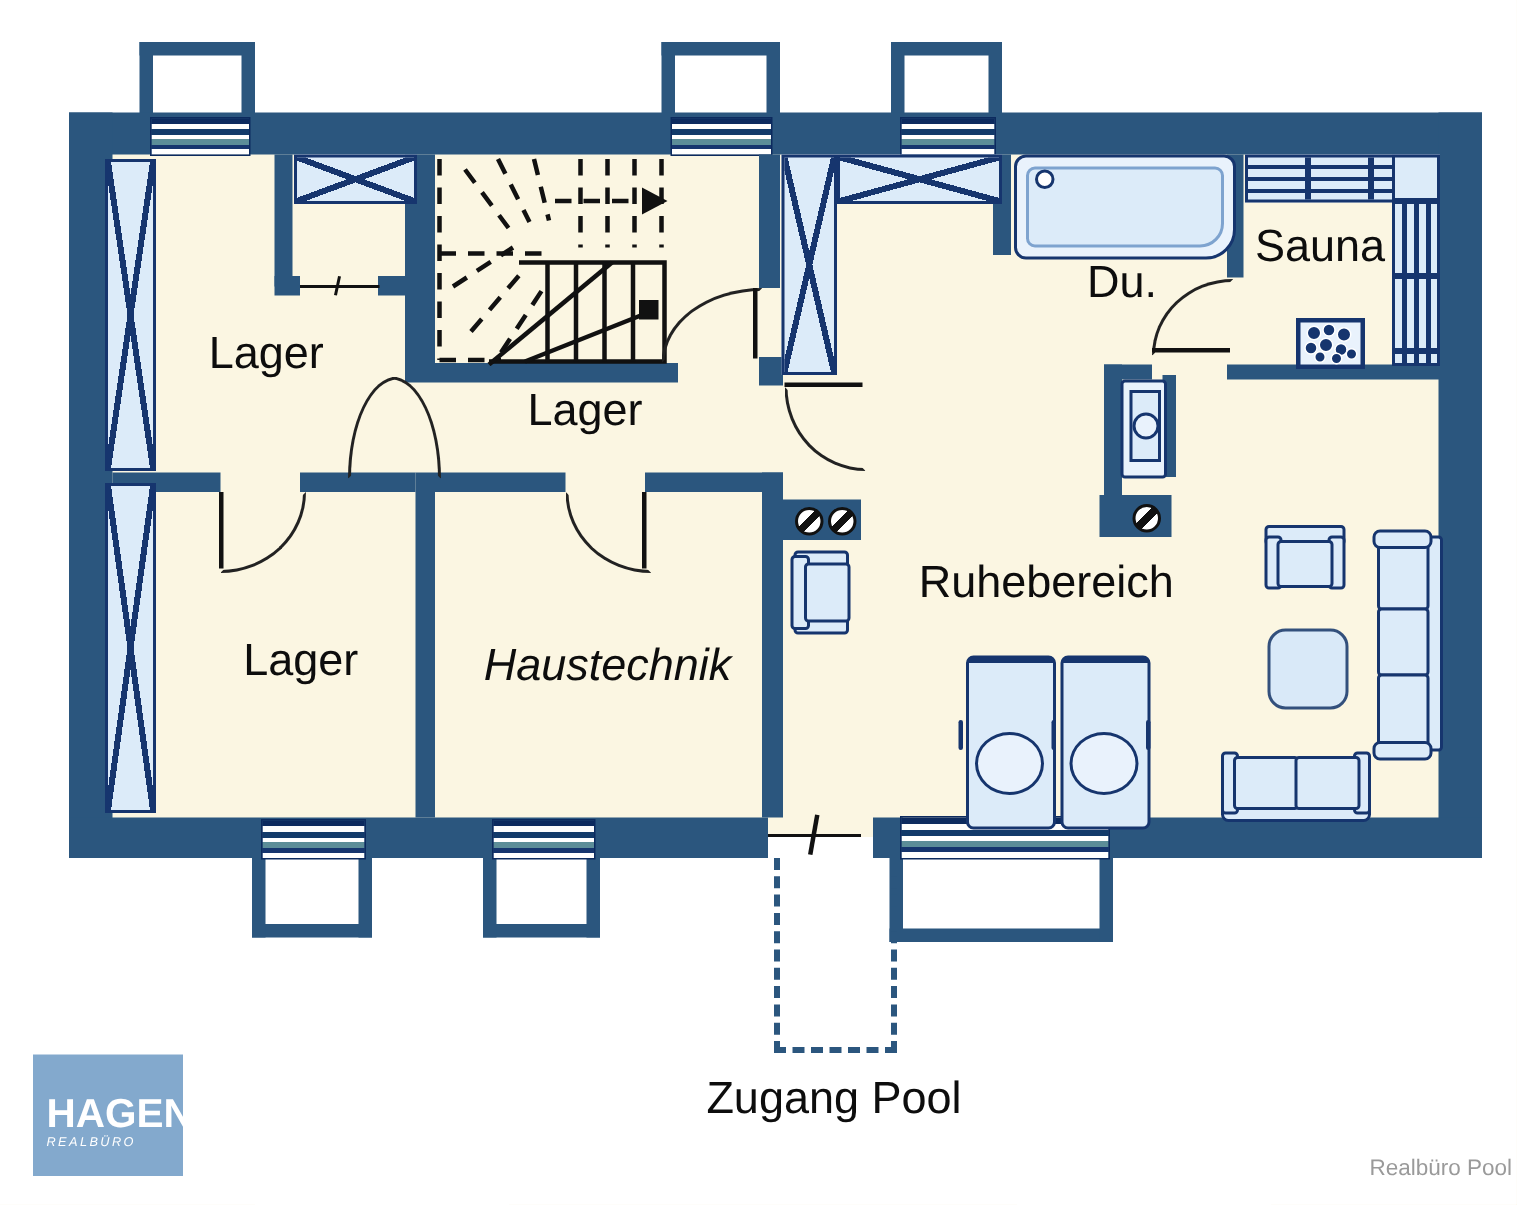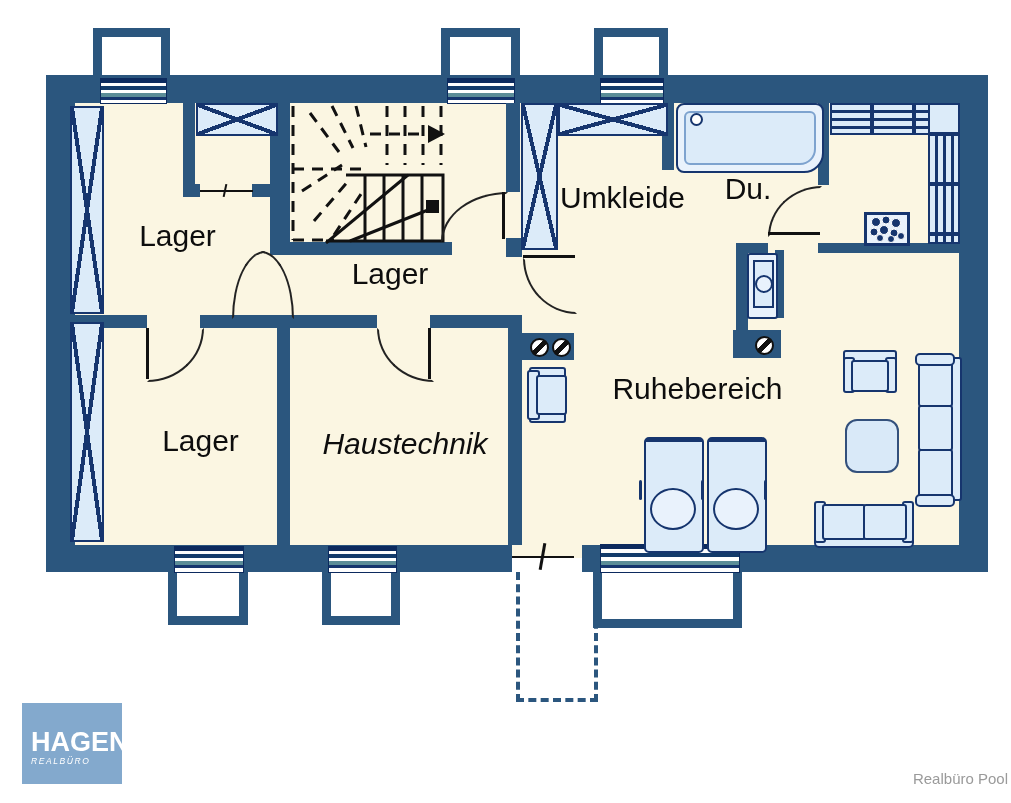--- a/index.html
+++ b/index.html
@@ -216,27 +216,28 @@
 
   <div class="leaf" style="left:200px;top:190px;width:53px;height:2px;"></div>
   <div class="leaf" style="left:224px;top:184px;width:2px;height:13px;transform:rotate(12deg);"></div>
   <div class="leaf" style="left:512px;top:556px;width:62px;height:2px;"></div>
   <div class="leaf" style="left:541px;top:543px;width:3px;height:27px;transform:rotate(10deg);"></div>
 
   <div class="dashedbox" style="left:516px;top:572px;width:74px;height:126px;"></div>
 
   <div class="label" style="left:120px;top:219px;width:115px;">Lager</div>
   <div class="label" style="left:335px;top:257px;width:110px;">Lager</div>
-  <div class="label" style="left:550px;top:181px;width:145px;">Umkleide</div>
   <div class="label" style="left:713px;top:172px;width:70px;">Du.</div>
+  <div class="label" style="left:820px;top:148px;width:120px;">Sauna</div>
   <div class="label" style="left:143px;top:424px;width:115px;">Lager</div>
   <div class="label" style="left:310px;top:427px;width:190px;font-style:italic;">Haustechnik</div>
   <div class="label" style="left:600px;top:372px;width:195px;">Ruhebereich</div>
 
   <div id="caption">
+    <div>Zugang Pool</div>
   </div>
 
   <div id="logo">
     <div class="t1">HAGEN</div>
     <div class="t2">REALBÜRO</div>
   </div>
   <div id="watermark">Realbüro Pool</div>
 
 </div>
 

